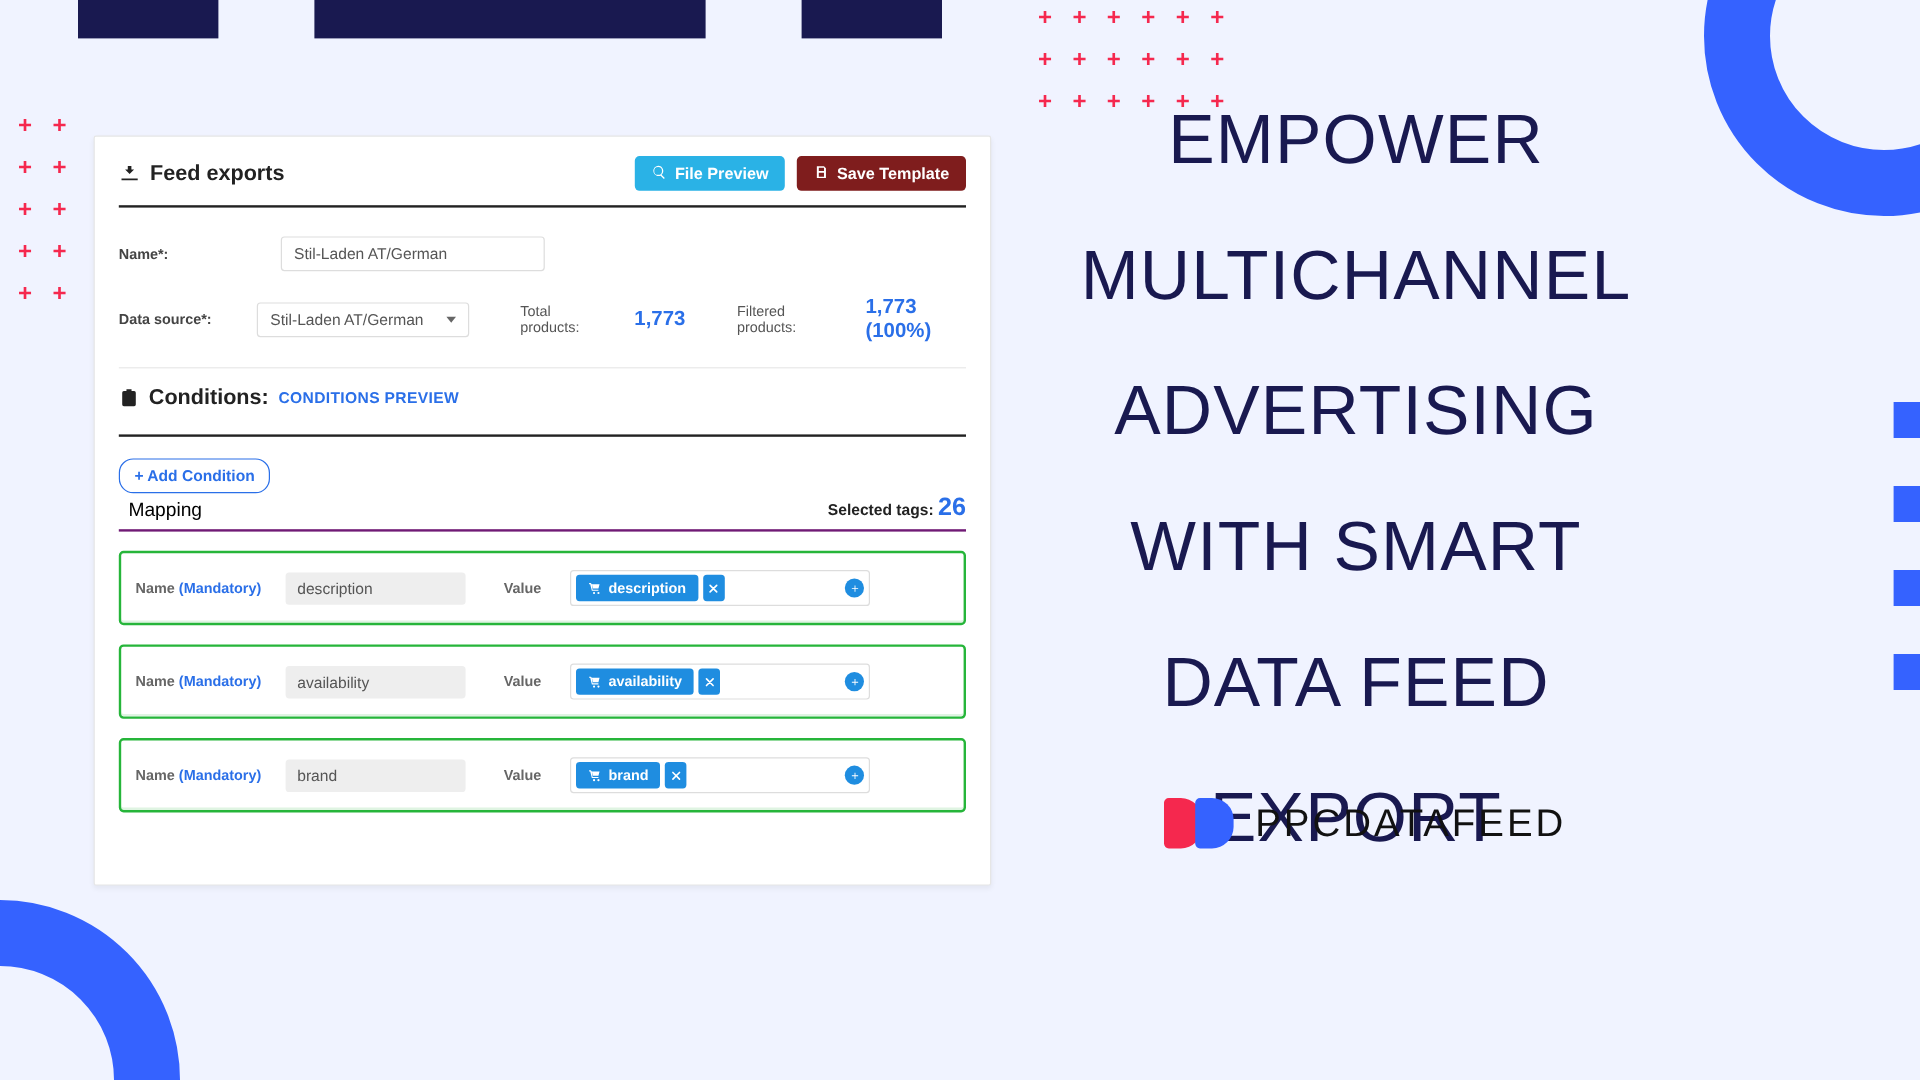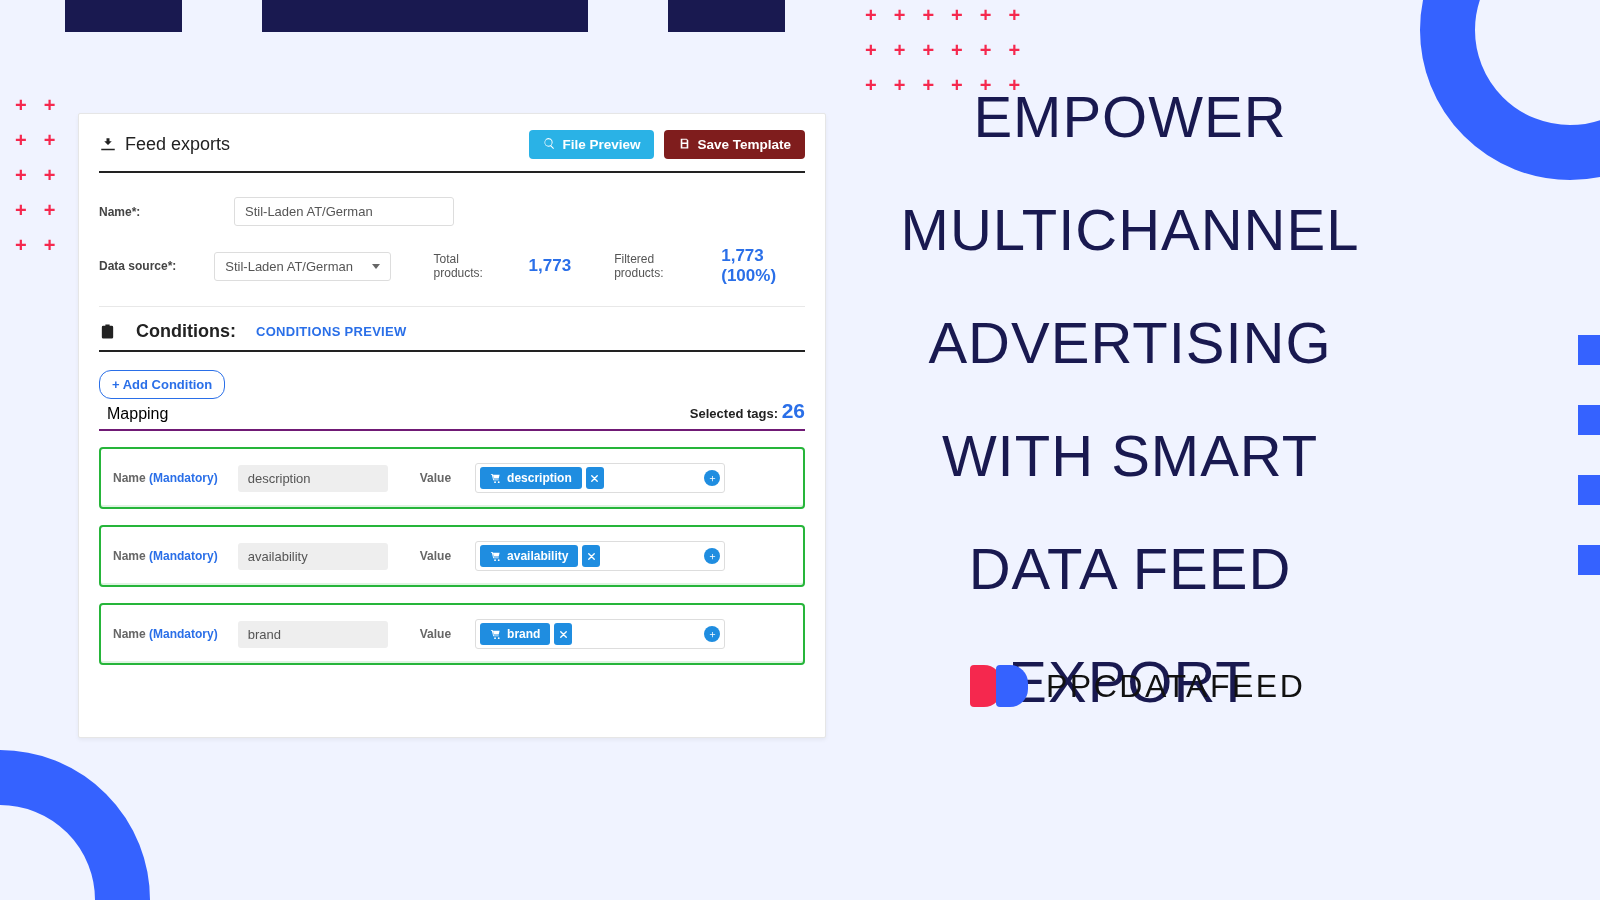--- a/index.html
+++ b/index.html
@@ -98,21 +98,21 @@
     border-radius:2px;
     padding:16px 20px 12px 20px;
     box-shadow:0 2px 4px rgba(0,0,0,0.05);
     overflow:hidden;
   }
   .panel-header {
     display:flex; justify-content:space-between; align-items:center;
     border-bottom:2px solid #222;
     padding-bottom:12px; margin-bottom:14px;
   }
-  .panel-title { font-size:18px; font-weight:400; color:#222; display:flex; align-items:center; gap:8px;}
+  .panel-title { font-size:18px; font-weight:700; color:#222; display:flex; align-items:center; gap:8px;}
   .panel-title svg { width:18px; height:18px; }
   .btn {
     display:inline-flex; gap:6px;
     border:none; border-radius:4px; color:#fff;
     font-size:13.5px; font-weight:600; padding:7px 14px; cursor:pointer;
   }
   .btn-blue { background:#2ab2e6;}
   .btn-green { background:#7f1d1d;}
   .btn svg { width:13px; height:13px; fill:#fff;}
 
@@ -128,21 +128,21 @@
     display:flex; justify-content:space-between; align-items:center;
   }
   .tselect.sm { width:150px;}
   .caret { border-left:4px solid transparent; border-right:4px solid transparent; border-top:5px solid #666;}
 
   .stat-lbl { font-size:12px; color:#555; margin-left:18px;}
   .stat-val { font-size:17px; font-weight:700; color:#2a6fe8; margin-left:6px;}
 
   .sep { height:1px; background:#e8e8e8; margin:10px 0;}
 
-  .section-hd { display:flex; align-items:center; gap:20px; border-bottom:2px solid #222; padding-bottom:8px; margin-top:14px;}
+  .section-hd { display:flex; align-items:center; gap:8px; border-bottom:2px solid #222; padding-bottom:20px; margin-top:14px;}
   .section-hd .ttl { font-size:18px; font-weight:700; color:#222;}
   .section-hd a { font-size:13px; font-weight:700; color:#2a6fe8; text-decoration:none; letter-spacing:.3px;}
   .section-hd svg{ width:17px; height:17px; }
 
   .map-hd { display:flex; justify-content:space-between; align-items:flex-end; border-bottom:2px solid #701a75; padding-bottom:6px; }
   .map-hd .left { display:flex; align-items:center; gap:8px;}
   .map-hd .right { font-size:13px; color:#222; font-weight:600;}
   .map-hd .right b { color:#2a6fe8; font-size:21px; font-weight:800;}
 
   .add-btn {

